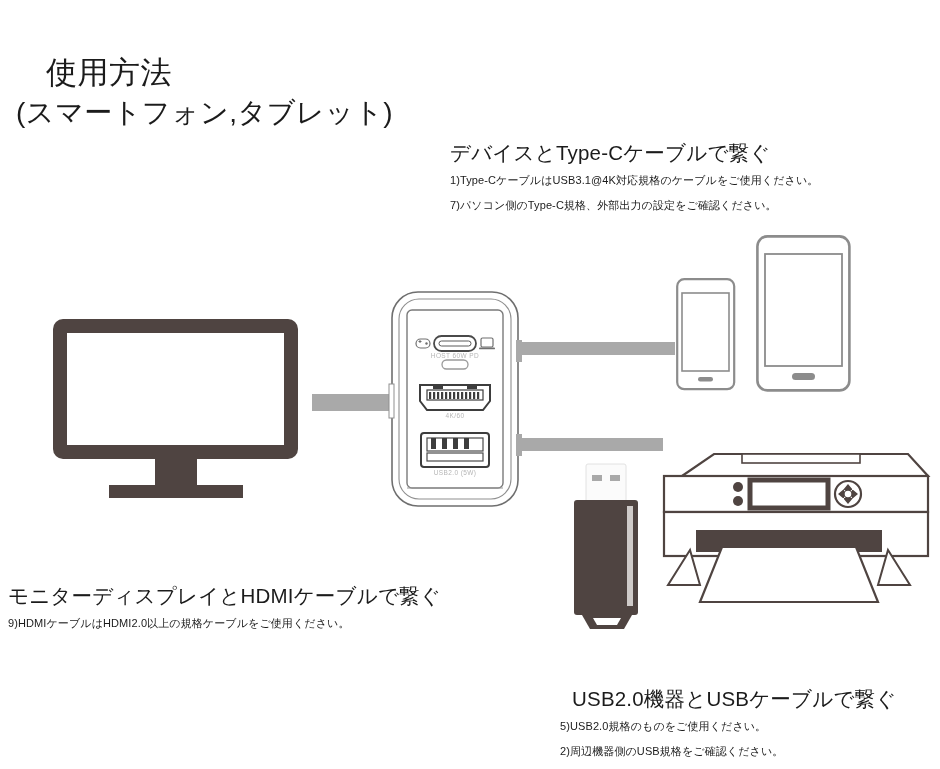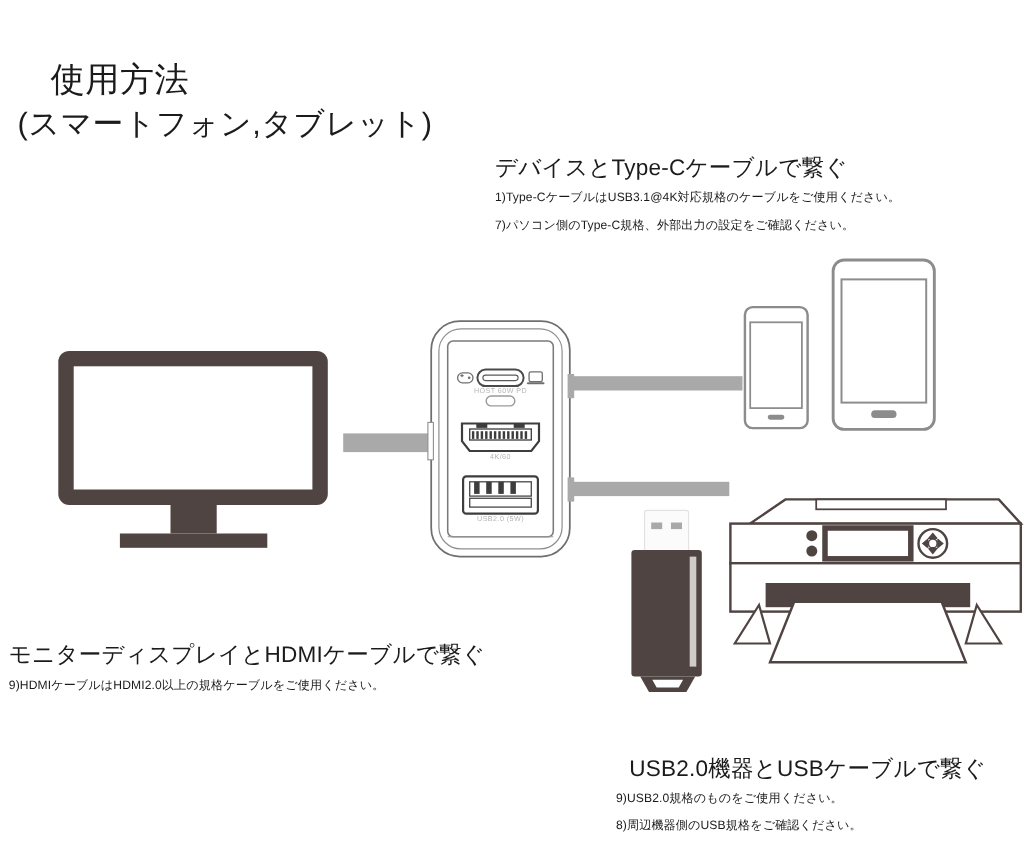--- a/index.html
+++ b/index.html
@@ -261,17 +261,17 @@
     <div class="c-item">7)パソコン側のType-C規格、外部出力の設定をご確認ください。</div>
   </div>
 
   <div class="callout" id="callout-hdmi">
     <div class="c-head">モニターディスプレイとHDMIケーブルで繋ぐ</div>
     <div class="c-item">9)HDMIケーブルはHDMI2.0以上の規格ケーブルをご使用ください。</div>
   </div>
 
   <div class="callout" id="callout-usb">
     <div class="c-head">USB2.0機器とUSBケーブルで繋ぐ</div>
-    <div class="c-item">9)USB2.0規格のものをご使用ください。</div>
-    <div class="c-item">8)周辺機器側のUSB規格をご確認ください。</div>
+    <div class="c-item">5)USB2.0規格のものをご使用ください。</div>
+    <div class="c-item">2)周辺機器側のUSB規格をご確認ください。</div>
   </div>
 
 </div>
 
 </body></html>

